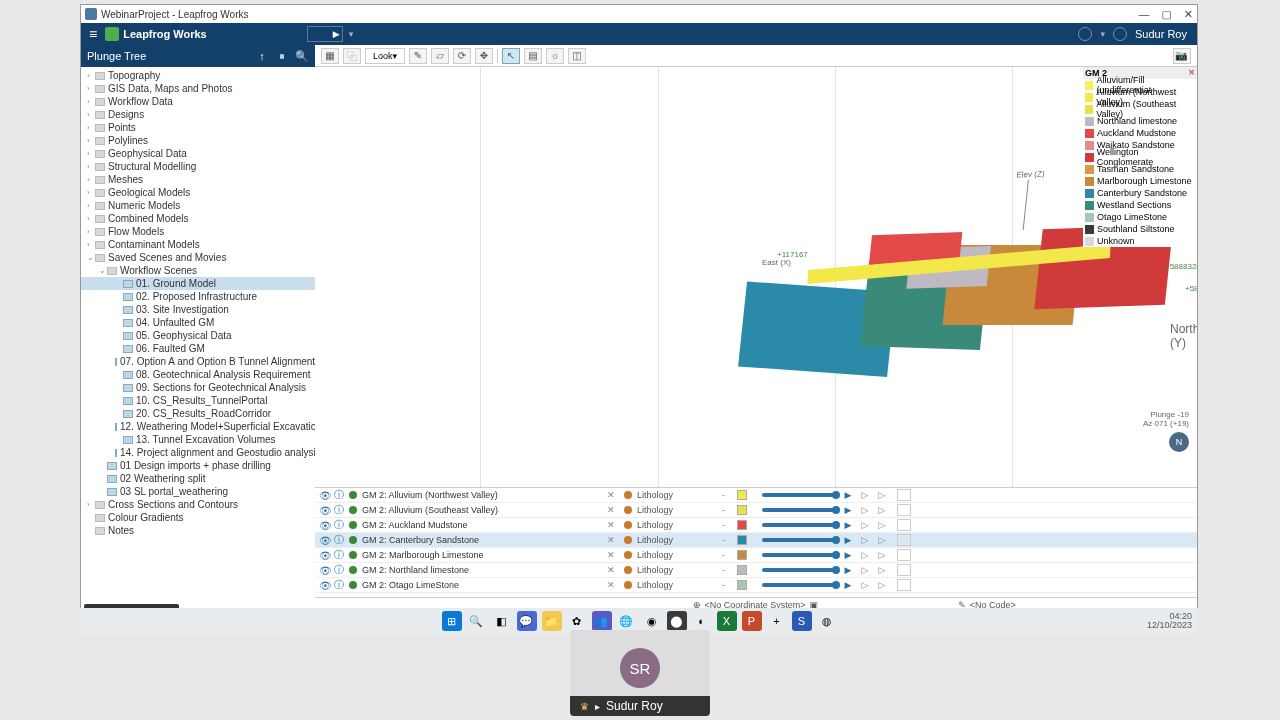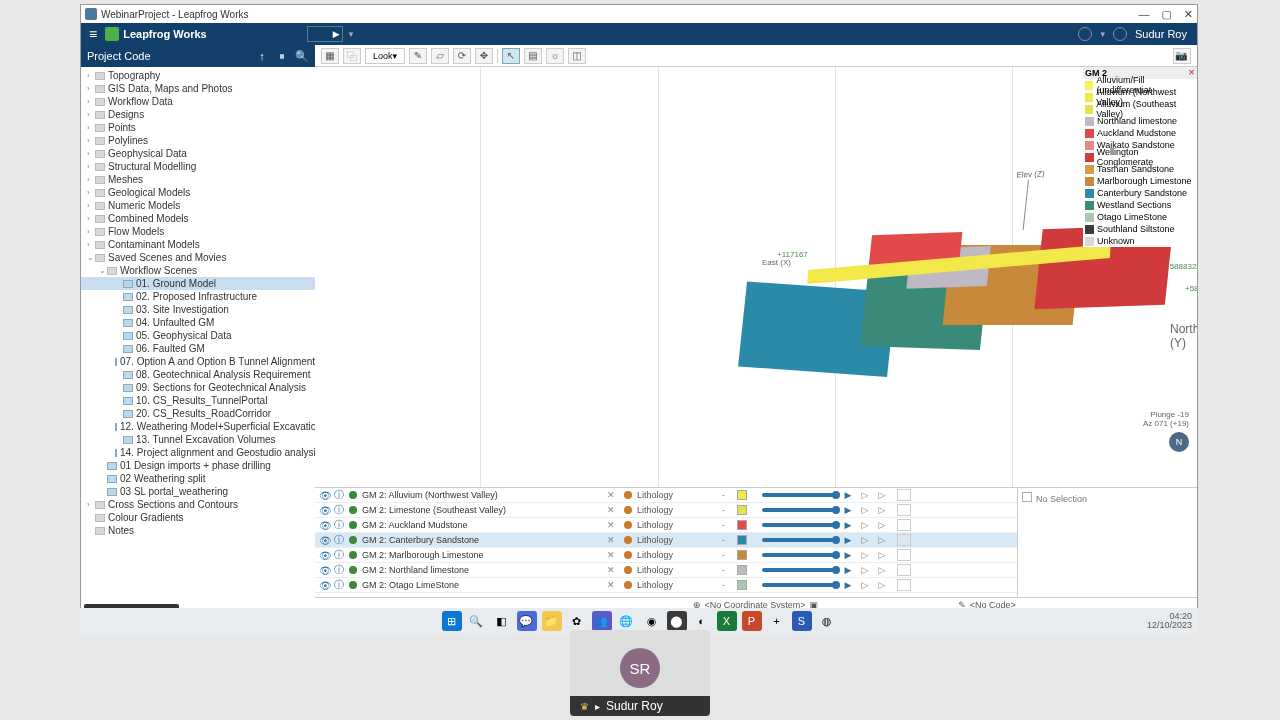--- a/index.html
+++ b/index.html
@@ -115,21 +115,21 @@
       <span style="font-size:9px;color:#aac">▾</span>
       <span class="uicon"></span>
       <span>Sudur Roy</span>
     </span>
   </div>
 
 
   <div class="body">
     <div class="sidebar">
       <div class="pthead">
-        <span>Project Code</span>
+        <span>Plunge Tree</span>
         <span class="pbtns">
           <span>↑</span>
           <span>⏸</span>
           <span>🔍</span>
         </span>
       </div>
       <div class="tree" id="tree">
           <div class="tn ">
             <span class="ar">›</span>
             <span class="fico"></span>
@@ -444,21 +444,21 @@
   <span class="slider"></span>
   <span class="ctl">▶</span>
   <span class="ctl" style="color:#888">▷</span>
   <span class="ctl" style="color:#888">▷</span>
   <span class="ext"></span>
             </div>
             <div class="lrow">
               <span class="eye">👁</span>
   <span class="eye">ⓘ</span>
   <span class="rdot"></span>
-  <span class="nm">GM 2: Limestone (Southeast Valley)</span>
+  <span class="nm">GM 2: Alluvium (Southeast Valley)</span>
   <span class="xb">✕</span>
   <span class="rdot2"></span>
   <span class="lith">Lithology</span>
   <span style="width:10px;color:#888">-</span>
   <span class="lsw" style="background:#e8e24a"></span>
   <span class="slider"></span>
   <span class="ctl">▶</span>
   <span class="ctl" style="color:#888">▷</span>
   <span class="ctl" style="color:#888">▷</span>
   <span class="ext"></span>
@@ -537,23 +537,20 @@
   <span class="lith">Lithology</span>
   <span style="width:10px;color:#888">-</span>
   <span class="lsw" style="background:#a8c8b0"></span>
   <span class="slider"></span>
   <span class="ctl">▶</span>
   <span class="ctl" style="color:#888">▷</span>
   <span class="ctl" style="color:#888">▷</span>
   <span class="ext"></span>
             </div>
           </div>
-        <div class="selpane">
-          <span class="sico2"></span><span>No Selection</span>
-        </div>
       </div>
 
       <div class="coordbar">
         <span class="ci" style="margin-left:370px">
             <span>⊕</span>
             <span>&lt;No Coordinate System&gt;</span>
             <span>▣</span>
           </span>
         <span class="ci" style="margin-left:120px">
             <span>✎</span>

